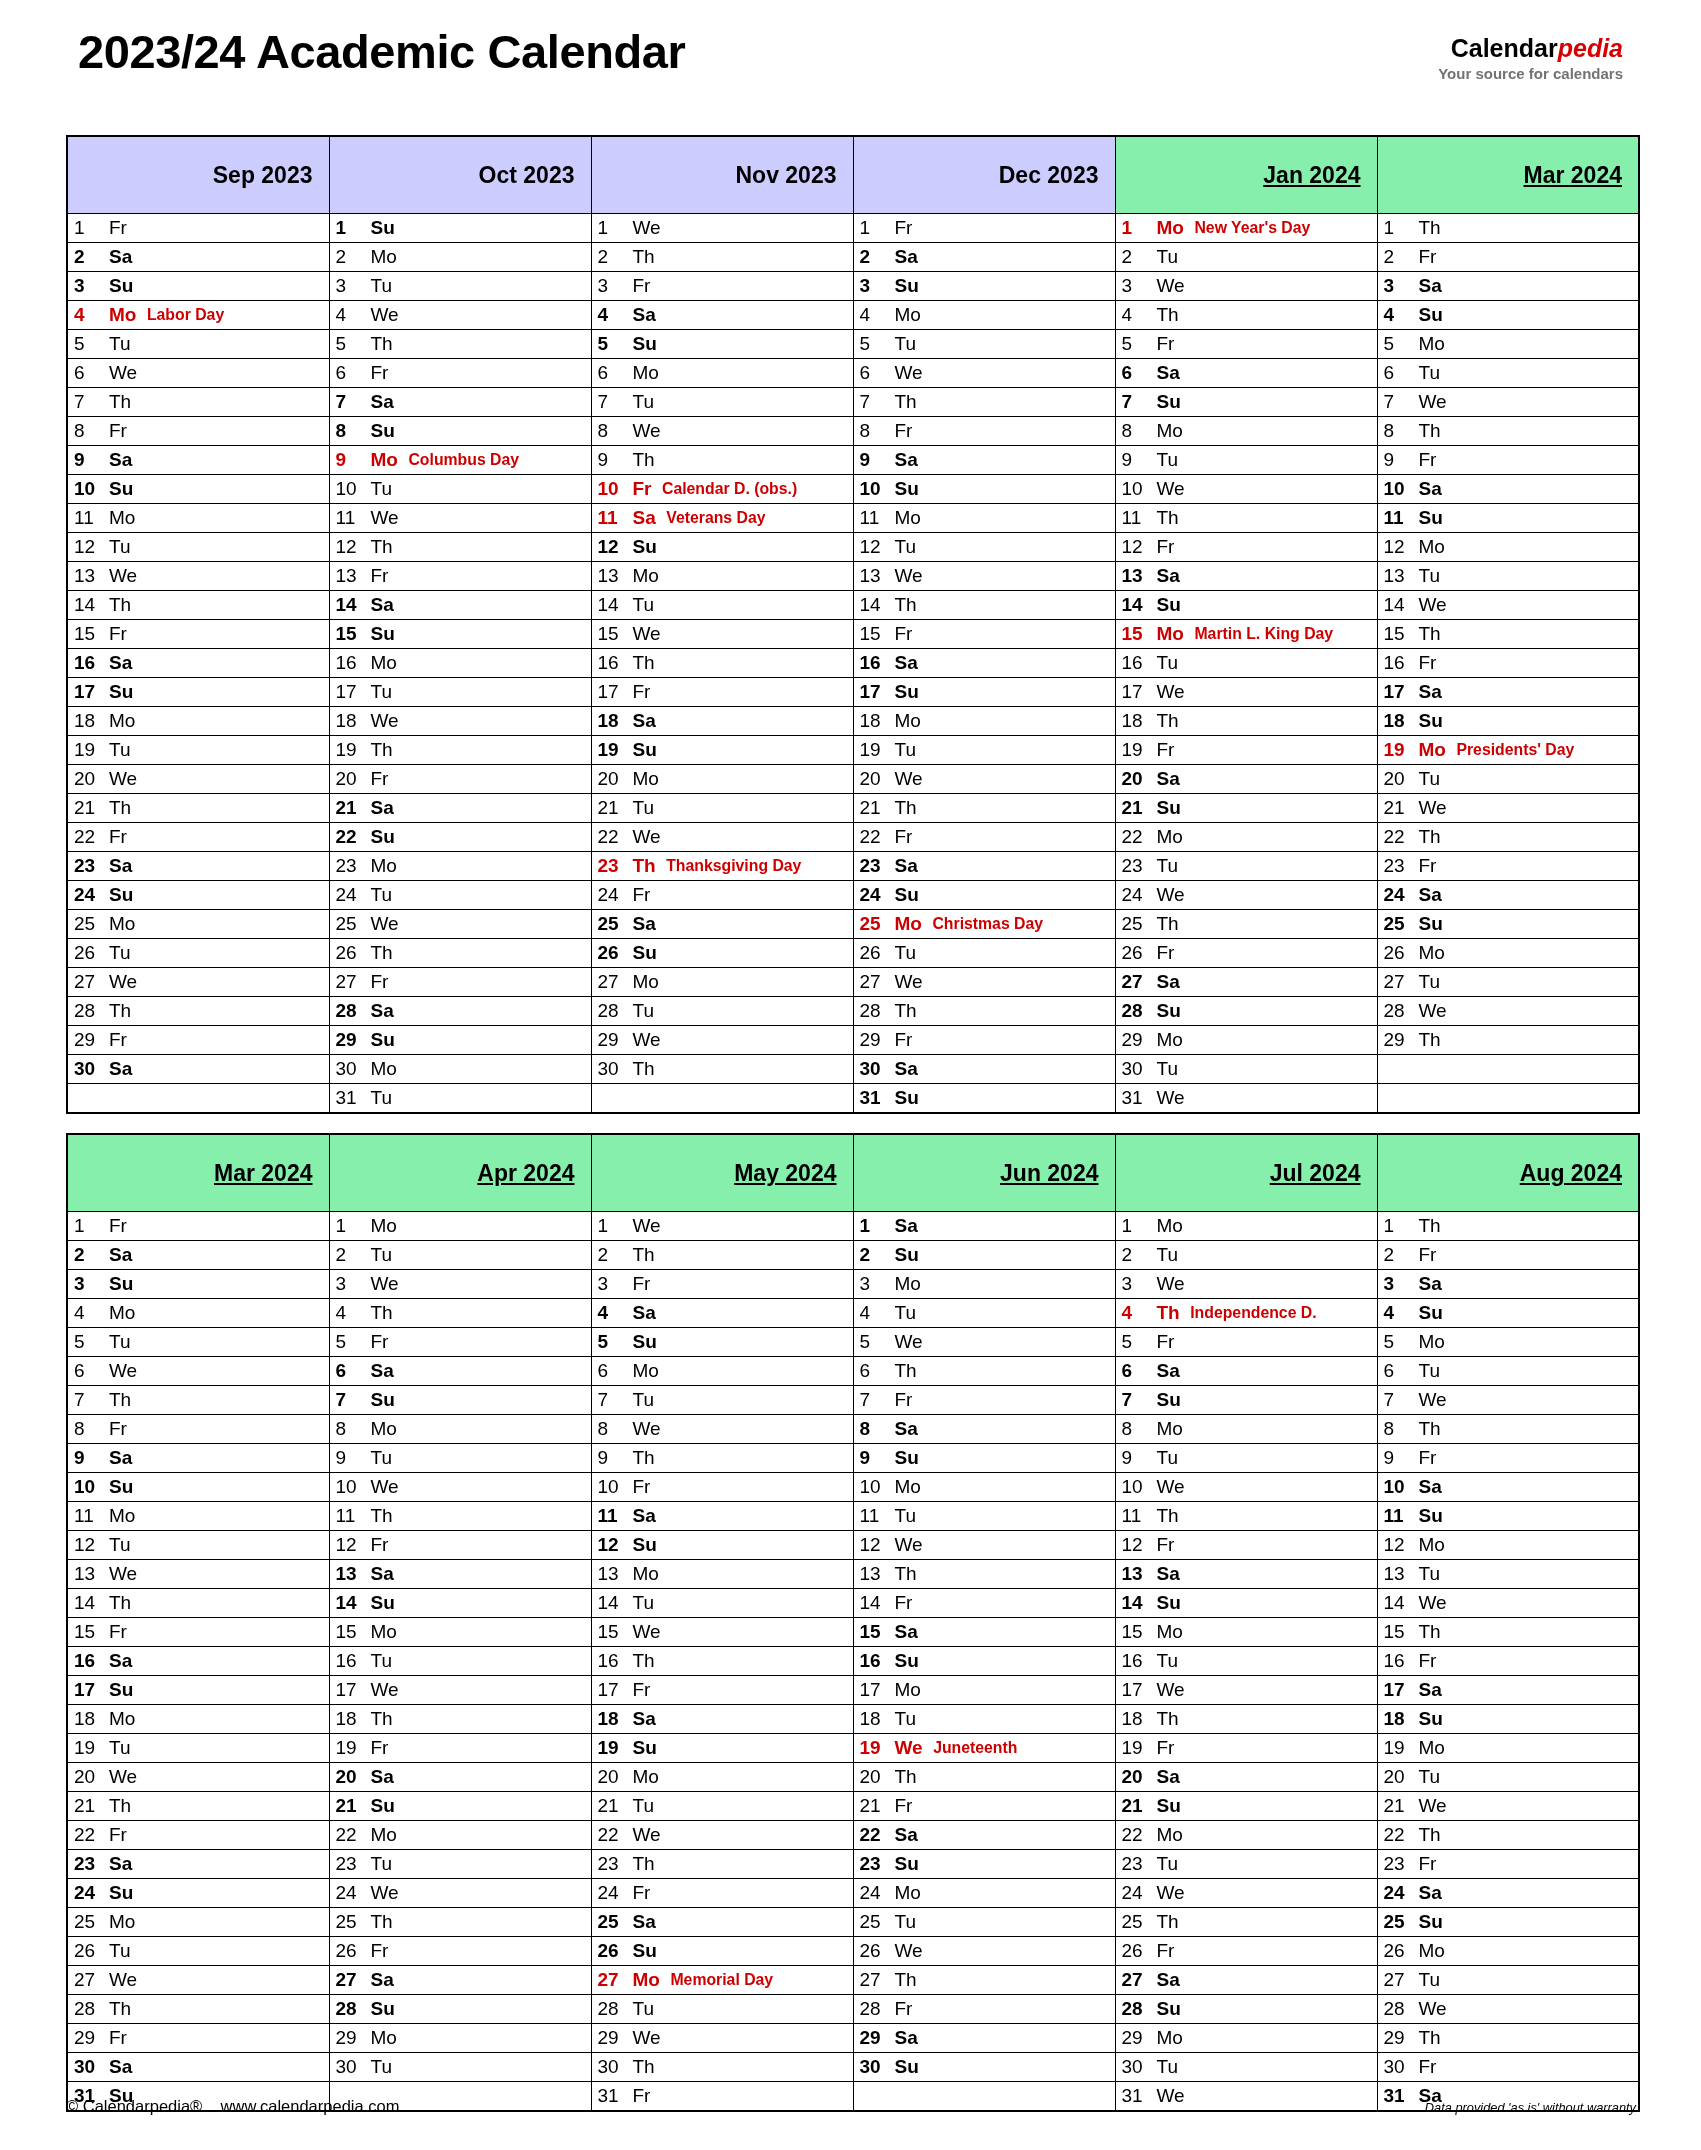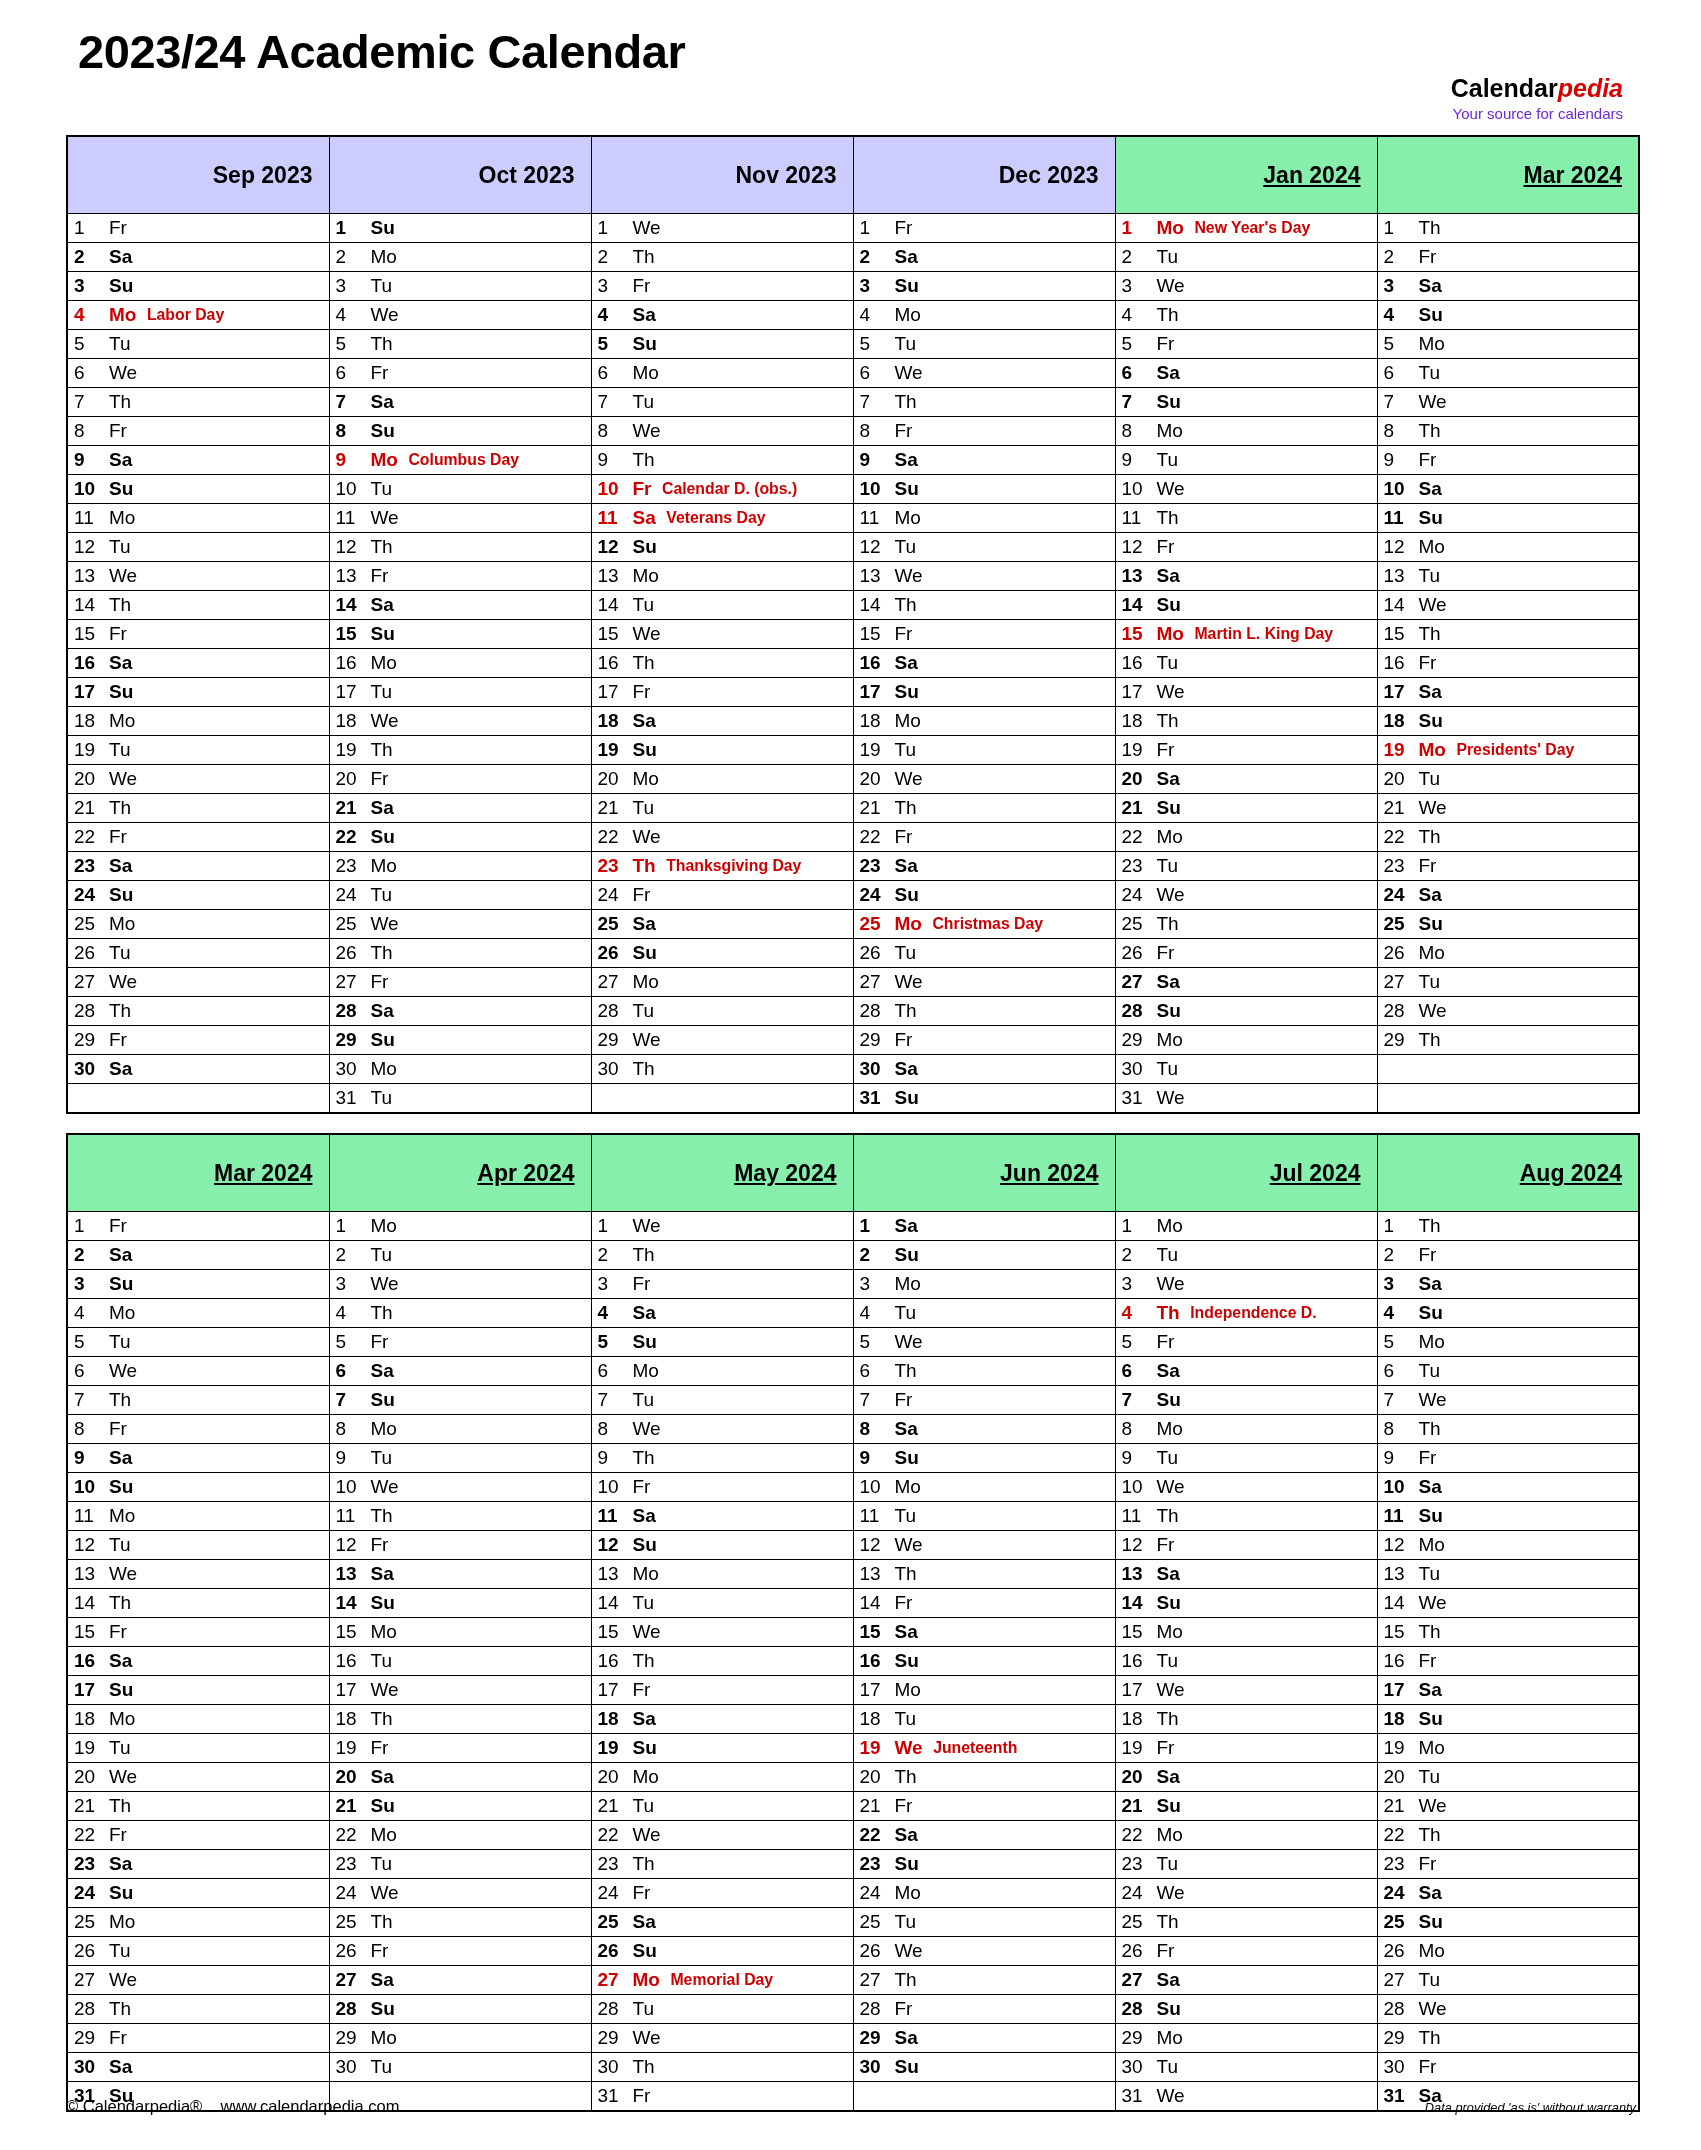--- a/index.html
+++ b/index.html
@@ -45,29 +45,29 @@
     position: absolute;
     right: 78px;
     top: 36px;
     text-align: right;
     line-height: 1.0;
   }
   .brand-line1 {
     font-size: 25px;
     font-weight: bold;
     white-space: nowrap;
-    margin-top: 40px;
   }
   .brand-cal { color: #000000; }
   .brand-pedia { color: #d60000; font-style: italic; }
   .brand-line2 {
     font-size: 15px;
-    color: #6d28d9;
+    color: #737373;
     margin-top: 5.3px;
     white-space: nowrap;
+    font-weight: bold;
   }
 
   
   .cal-block {
     position: absolute;
     left: 66px;
     width: 1570px;
   }
   #block-1 { top: 135px; }
   #block-2 { top: 1133px; }

